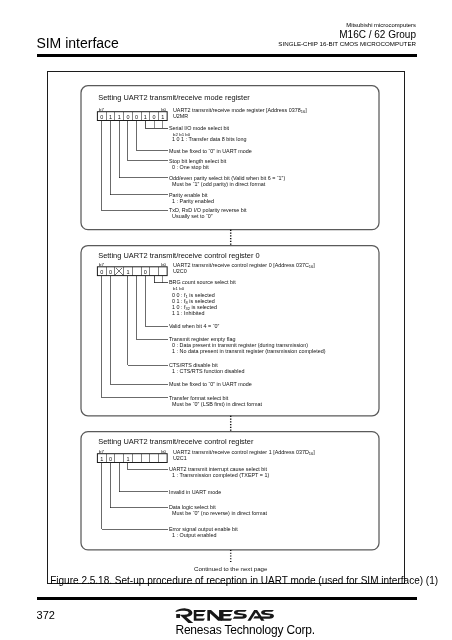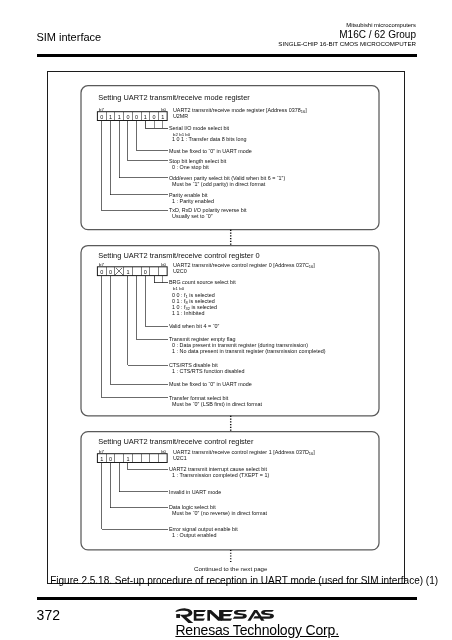--- a/index.html
+++ b/index.html
@@ -2,39 +2,39 @@
 <html><head>
 <meta charset="utf-8">
 <title>M16C/62 Group datasheet page</title>
 <style>
   html,body{margin:0;padding:0;background:#fff;}
   body{width:452px;height:640px;font-family:"Liberation Sans",sans-serif;color:#000;position:relative;overflow:hidden;
        -webkit-font-smoothing:antialiased;}
   .page{position:absolute;left:0;top:0;width:452px;height:640px;}
 
   
-  .hdr-section{position:absolute;left:36.4px;top:33px;font-size:11px;line-height:9.25px;text-align:right;}
+  .hdr-section{position:absolute;left:36.4px;top:39px;font-size:14px;line-height:9.25px;text-align:right;}
   .hdr-right{position:absolute;left:0;top:0;width:416px;text-align:right;}
   .hdr-brand{position:absolute;right:0;top:23.4px;font-size:5.9px;line-height:5.9px;}
   .hdr-product{position:absolute;right:0;top:29.8px;font-size:10px;line-height:9.3px;}
   .hdr-sub{position:absolute;right:0;top:41.2px;font-size:6.2px;line-height:6.2px;}
   .rule-top{position:absolute;left:37px;top:54px;width:379.5px;height:3.3px;background:#000;}
   .rule-bottom{position:absolute;left:37px;top:597px;width:379.5px;height:3.4px;background:#000;}
 
   
   .fig-frame{position:absolute;left:47px;top:71px;width:357.5px;height:512.5px;
              border:1px solid #1c1c1c;box-sizing:border-box;}
   .fig-caption{position:absolute;left:50.2px;top:577px;font-size:10px;line-height:7.85px;font-weight:normal;letter-spacing:0.01px;white-space:nowrap;}
 
   
-  .pg-num{position:absolute;left:36.6px;top:610.8px;font-size:14px;line-height:9.3px;}
+  .pg-num{position:absolute;left:36.6px;top:610.8px;font-size:11px;line-height:9.3px;}
   .logo-wrap{position:absolute;left:175.4px;top:607.6px;width:99px;}
   .logo-mark{display:block;width:100.5px;height:16.4px;}
-  .logo-sub{font-size:14px;line-height:8.5px;letter-spacing:-0.18px;margin-top:2px;
-            white-space:nowrap;text-decoration:underline;}
+  .logo-sub{font-size:12px;line-height:8.5px;letter-spacing:-0.18px;margin-top:2px;
+            white-space:nowrap;}
 
   
   svg.diagram{position:absolute;left:0;top:0;width:452px;height:640px;overflow:visible;}
   svg.diagram text{font-family:"Liberation Sans",sans-serif;fill:#111;}
 </style>
 </head>
 <body>
 
 <div class="page">
 

